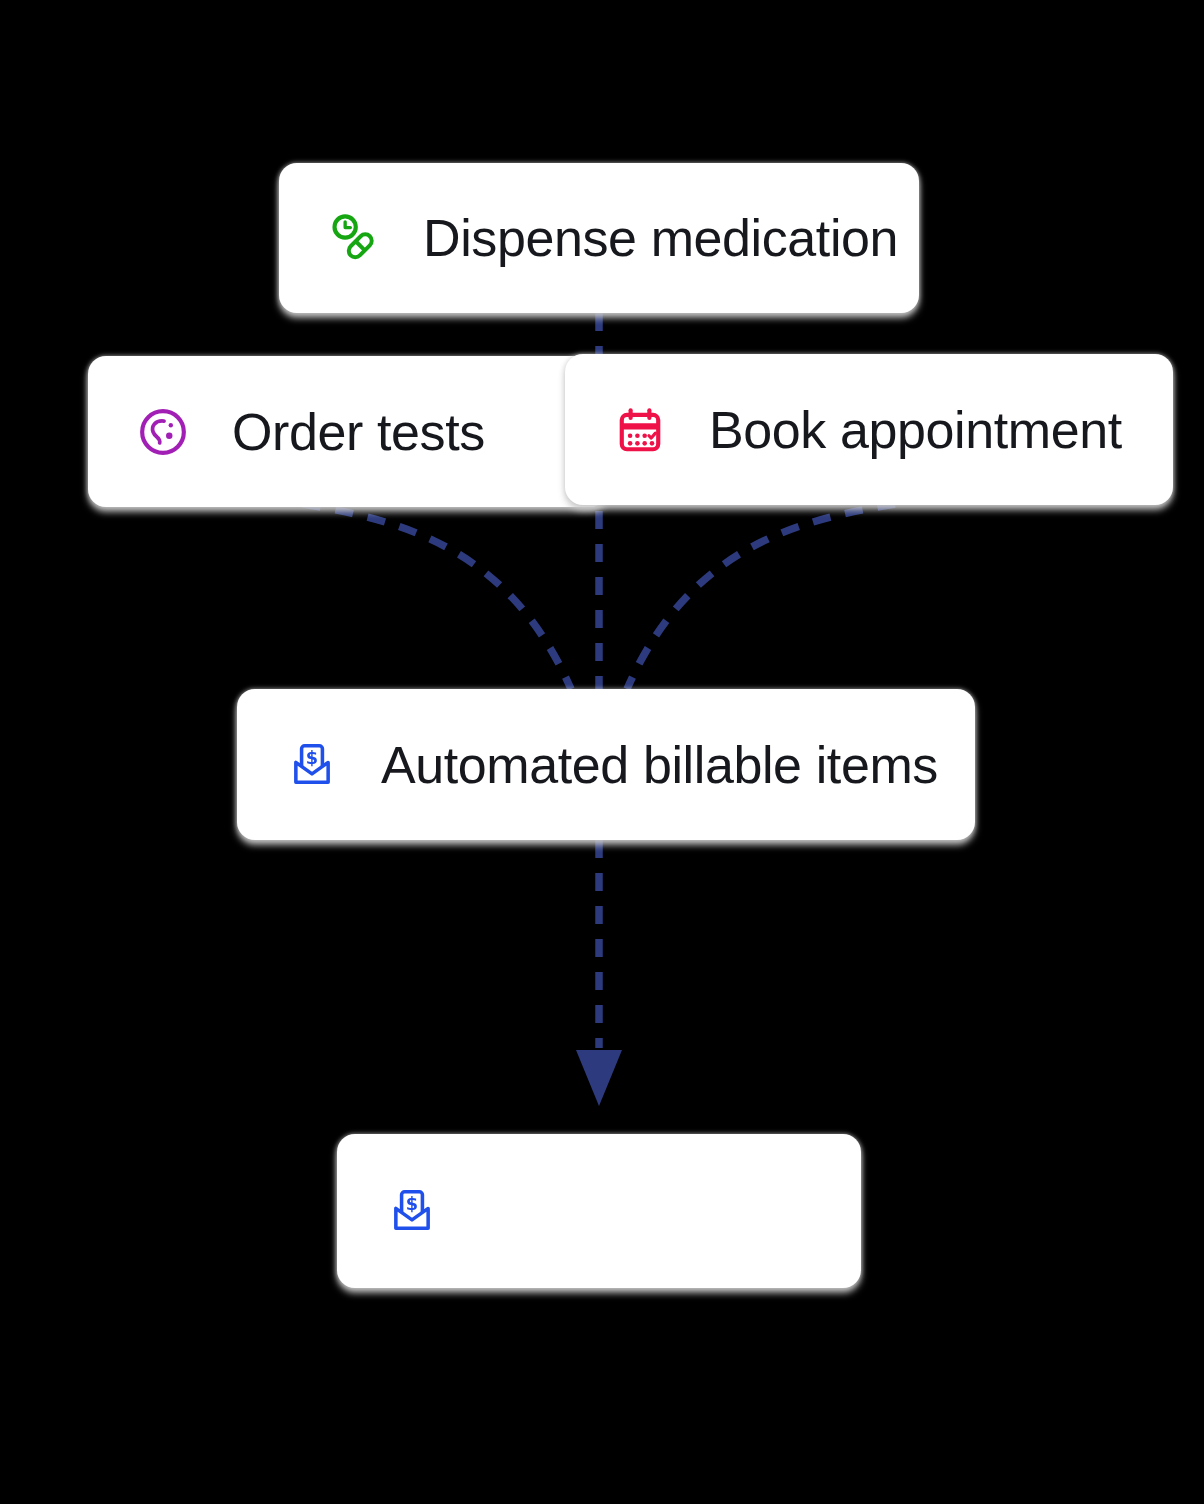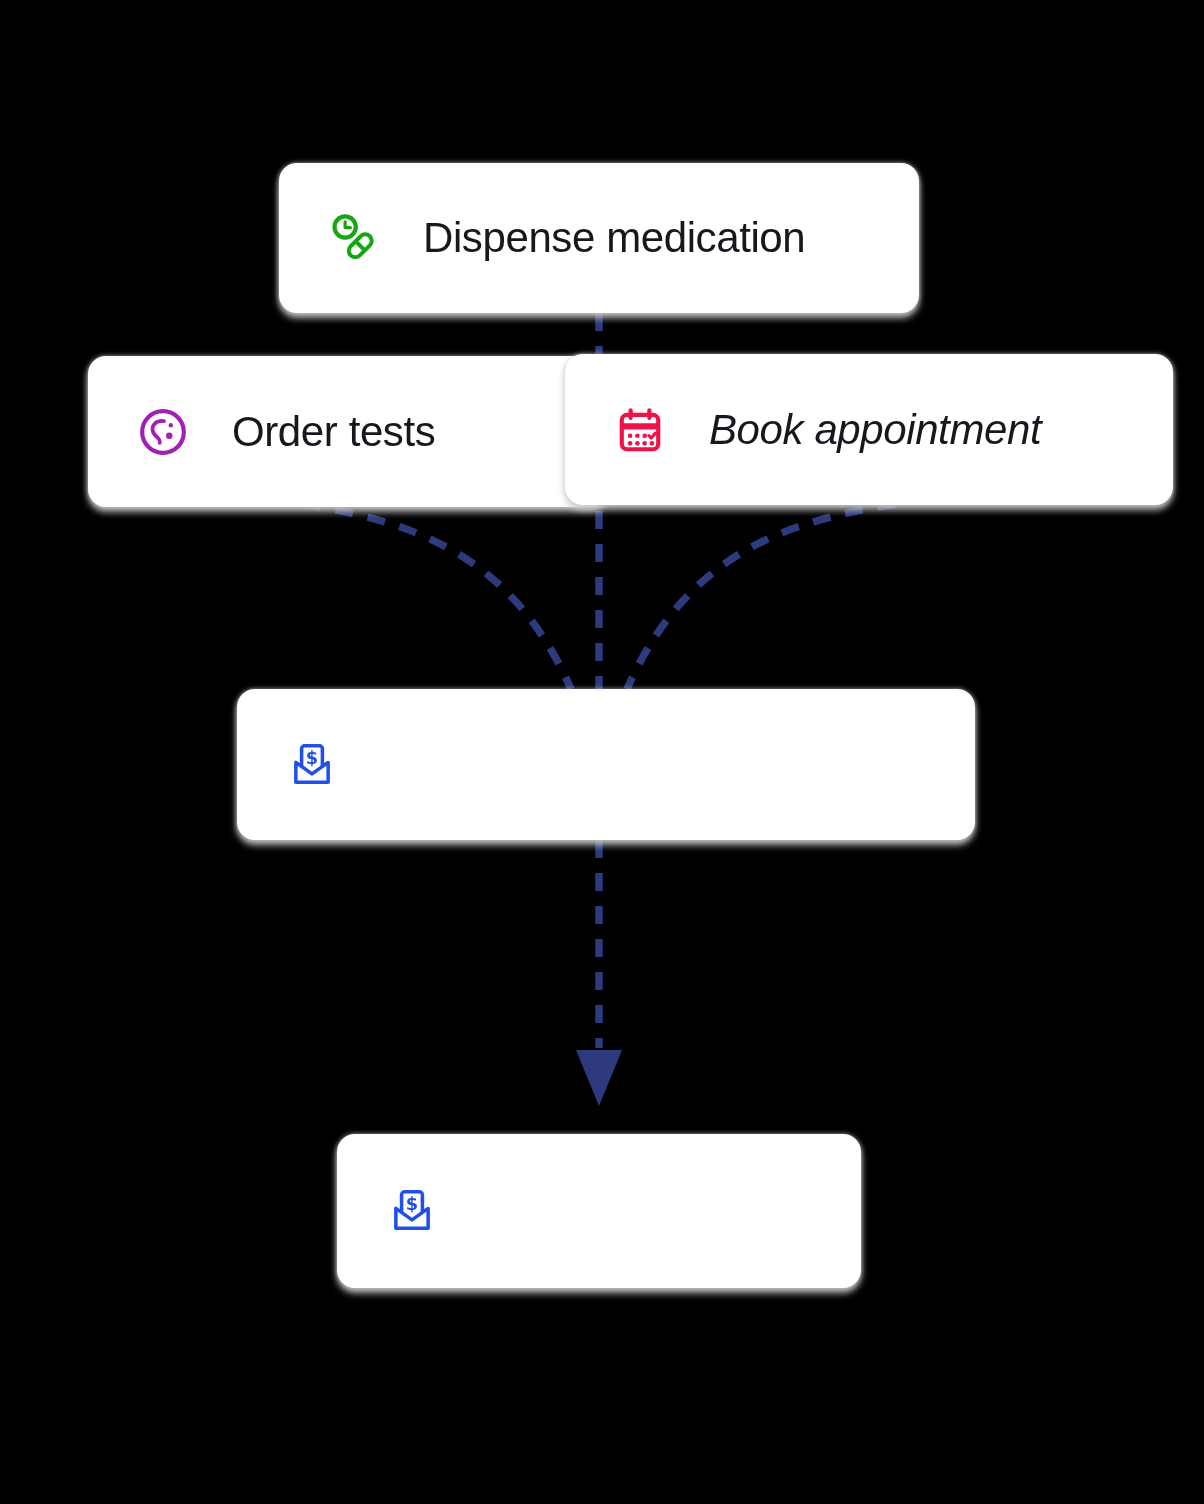--- a/index.html
+++ b/index.html
@@ -20,21 +20,21 @@
     display:flex;align-items:center;
     padding-left:50px;box-sizing:border-box;
     box-shadow:0 5px 7px rgba(200,200,200,0.92),0 0 5px rgba(205,205,205,0.75);
   }
   .node .icon{
     width:50px;height:50px;flex:0 0 50px;margin-right:44px;
     display:flex;align-items:center;justify-content:center;
   }
   .node .icon svg{width:50px;height:50px;display:block;}
   .node .label{
-    font-size:42px;font-weight:500;letter-spacing:-0.4px;
+    font-size:52px;font-weight:500;letter-spacing:-0.4px;
     white-space:nowrap;color:#16181D;
   }
   .n1{left:279px;top:163px;width:640px;height:150px;}
   .n2{left:88px; top:356px;width:520px;height:151px;}
   .n3{left:565px;top:354px;width:608px;height:151px;}
   .n4{left:237px;top:689px;width:738px;height:151px;}
   .n5{left:337px;top:1134px;width:524px;height:154px;}
   .dollar{font-family:"DejaVu Sans","Liberation Sans",sans-serif;font-weight:bold;}
 </style>
 </head>
@@ -86,31 +86,32 @@
         <circle cx="14.5" cy="29.5" r="2.2" fill="currentColor" stroke="none"></circle>
         <circle cx="21.5" cy="29.5" r="2.2" fill="currentColor" stroke="none"></circle>
         <circle cx="28.5" cy="29.5" r="2.2" fill="currentColor" stroke="none"></circle>
         <path d="M32.5 29.5 L34.8 31.7 L38.8 27" stroke-width="3" stroke-linecap="round" stroke-linejoin="round"></path>
         <circle cx="14.5" cy="36.8" r="2.2" fill="currentColor" stroke="none"></circle>
         <circle cx="21.5" cy="36.8" r="2.2" fill="currentColor" stroke="none"></circle>
         <circle cx="28.5" cy="36.8" r="2.2" fill="currentColor" stroke="none"></circle>
         <circle cx="35.5" cy="36.8" r="2.2" fill="currentColor" stroke="none"></circle>
       </svg>
     </span>
-    <span class="label" style="color: rgb(22, 24, 29); font-style: italic;">Book appointment</span>
+    <span class="label" style="color: rgb(22, 24, 29);">Book appointment</span>
   </div>
 
   <div class="node n4">
     <span class="icon" style="color: rgb(32, 80, 236);">
       <svg viewBox="0 0 48 48" fill="none" stroke="currentColor" stroke-width="3.4" stroke-linejoin="round">
         <rect x="14" y="5.5" width="20" height="27" rx="3" fill="#fff"></rect>
         <text class="dollar" x="24" y="23.5" text-anchor="middle" font-size="17" fill="currentColor" stroke="none">$</text>
         <path d="M8.5 21.5 L8.5 40.5 L39.5 40.5 L39.5 21.5 L24 32.5 Z" fill="#fff" stroke-linecap="round"></path>
       </svg>
     </span>
+    <span class="label" style="color: rgb(22, 24, 29);">Automated billable items</span>
   </div>
 
   <div class="node n5">
     <span class="icon" style="color: rgb(32, 80, 236);">
       <svg viewBox="0 0 48 48" fill="none" stroke="currentColor" stroke-width="3.4" stroke-linejoin="round">
         <rect x="14" y="5.5" width="20" height="27" rx="3" fill="#fff"></rect>
         <text class="dollar" x="24" y="23.5" text-anchor="middle" font-size="17" fill="currentColor" stroke="none">$</text>
         <path d="M8.5 21.5 L8.5 40.5 L39.5 40.5 L39.5 21.5 L24 32.5 Z" fill="#fff" stroke-linecap="round"></path>
       </svg>
     </span>

